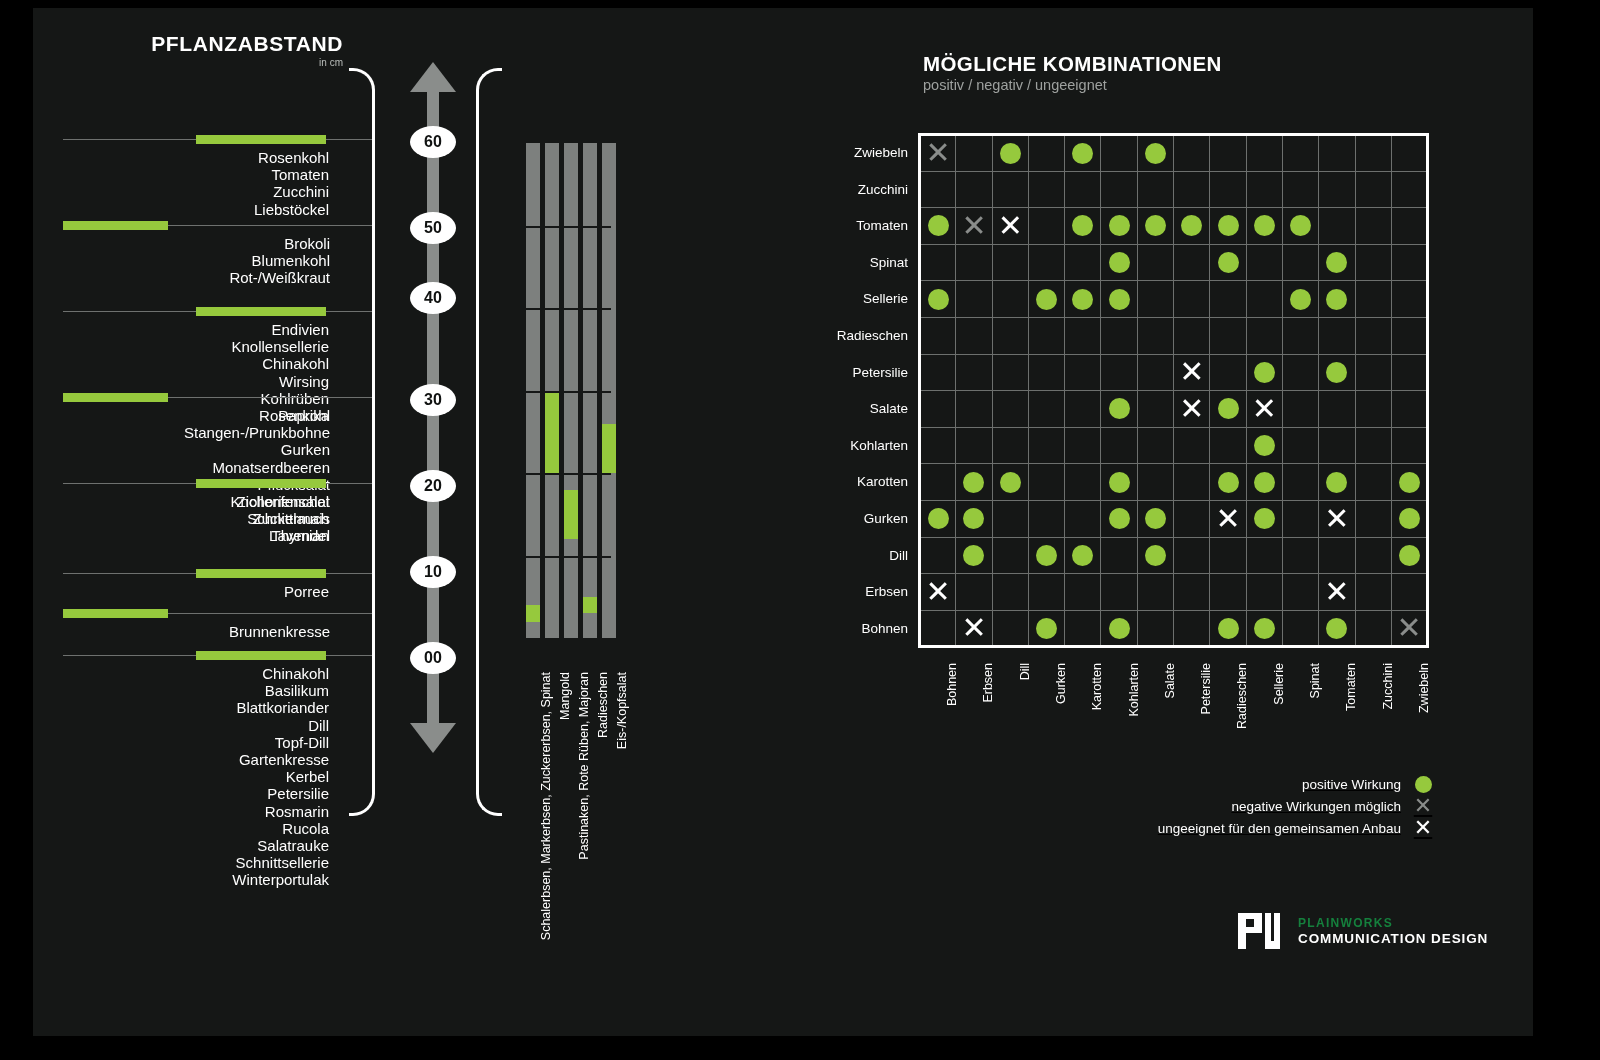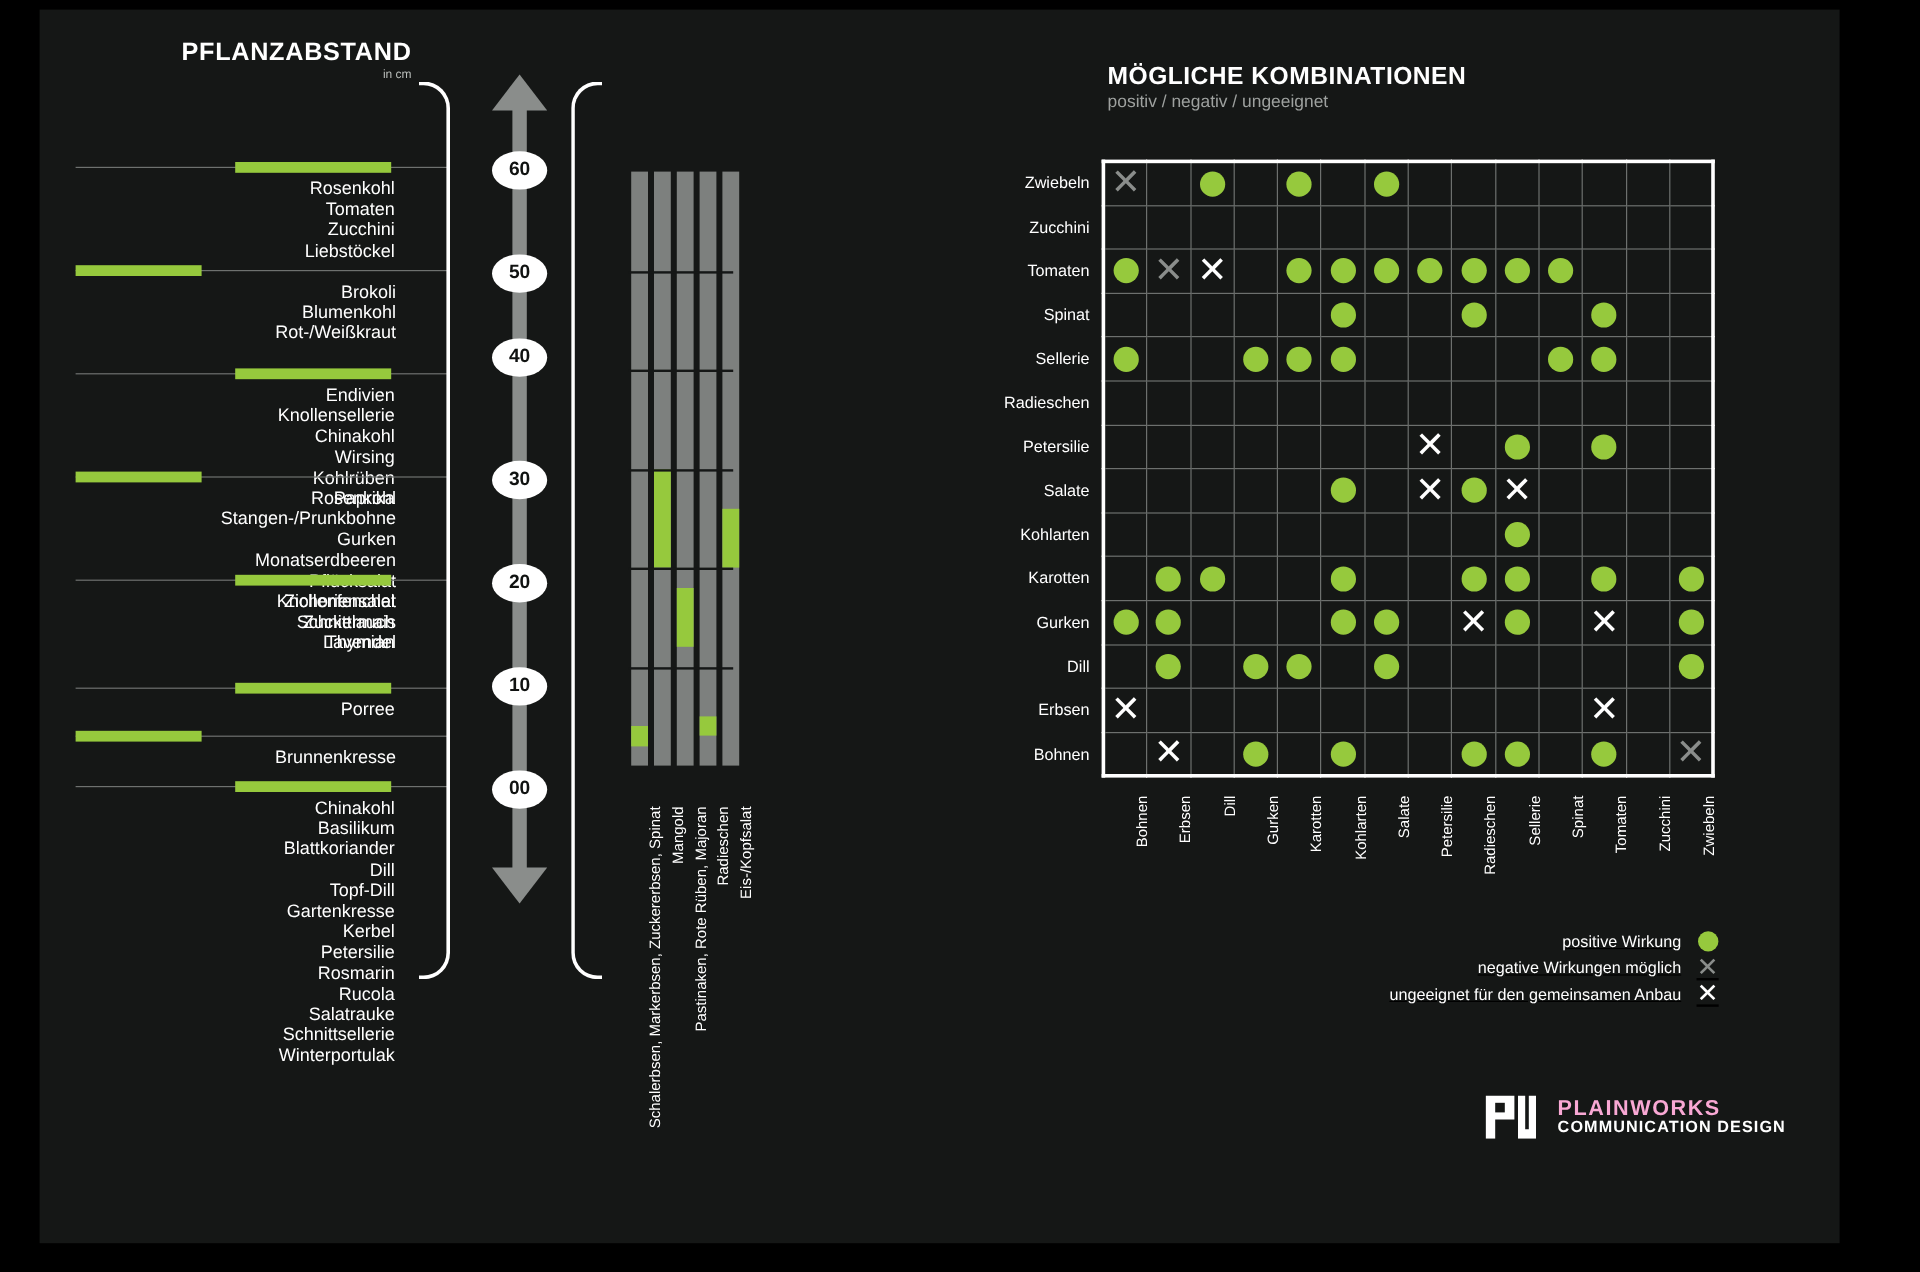--- a/index.html
+++ b/index.html
@@ -135,21 +135,21 @@
   .legend-icon { width:20px; display:flex; align-items:center; justify-content:center; }
   .legend-dot { width:17px; height:17px; border-radius:50%; background:#96c93d; }
   .legend-x { font-size:22px; line-height:1; }
   .legend-x.grey { color:#8a8d8b; }
   .legend-x.white { color:#ffffff; }
 
   
   #logo { position:absolute; left:585px; top:905px; display:flex; align-items:center; }
   #logo-mark { width:46px; height:36px; margin-right:14px; }
   #logo-text { line-height:16px; }
-  #logo-name { font-size:18px; font-weight:bold; color:#f9a8d4; letter-spacing:1.3px; }
+  #logo-name { font-size:12px; font-weight:bold; color:#15803d; letter-spacing:1.3px; }
   #logo-tag  { font-size:13.5px; font-weight:bold; color:#ffffff; letter-spacing:0.9px; }
 </style>
 </head>
 <body>
 
 <div id="poster">
 
   <div id="left-panel">
     <div id="pa-title">PFLANZABSTAND</div>
     <div id="pa-sub">in cm</div>

